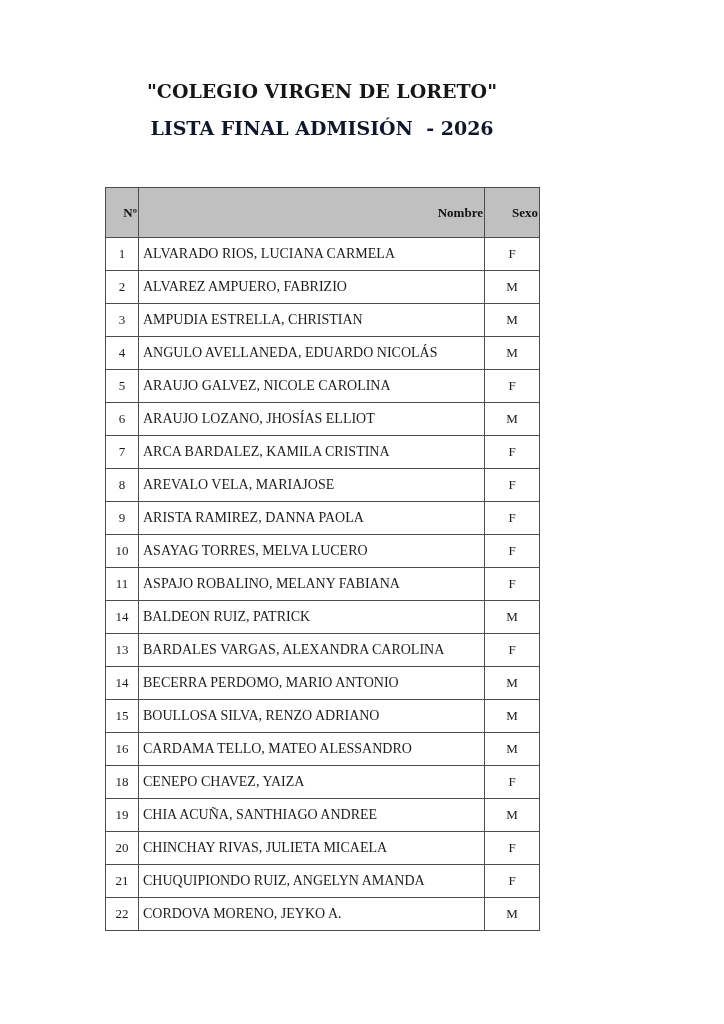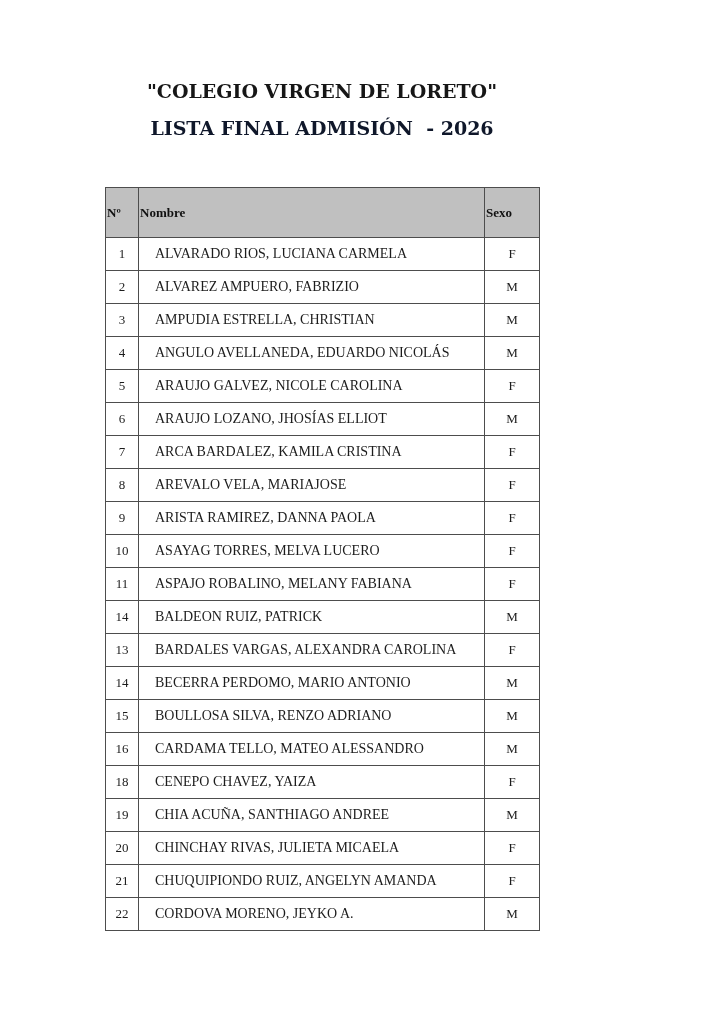--- a/index.html
+++ b/index.html
@@ -56,37 +56,37 @@
   table.admission th, table.admission td {
     border: 1px solid #4d4d4d;
     overflow: hidden;
     white-space: nowrap;
   }
   table.admission thead th {
     background: #c0c0c0;
     height: 47px;
     font-size: 13px;
     font-weight: bold;
-    text-align: left;
+    text-align: right;
     vertical-align: middle;
     color: #111111;
   }
   table.admission tbody td {
     height: 30px;
     font-size: 14px;
     vertical-align: middle;
     color: #1c1c1c;
   }
   table.admission tbody td:nth-child(1) {
     text-align: center;
     font-size: 13px;
   }
   table.admission tbody td:nth-child(2) {
     text-align: left;
-    padding-left: 16px;
+    padding-left: 4px;
   }
   table.admission tbody td:nth-child(3) {
     text-align: center;
     font-size: 13px;
   }
 </style>
 </head>
 <body>
 
 <div class="page">

